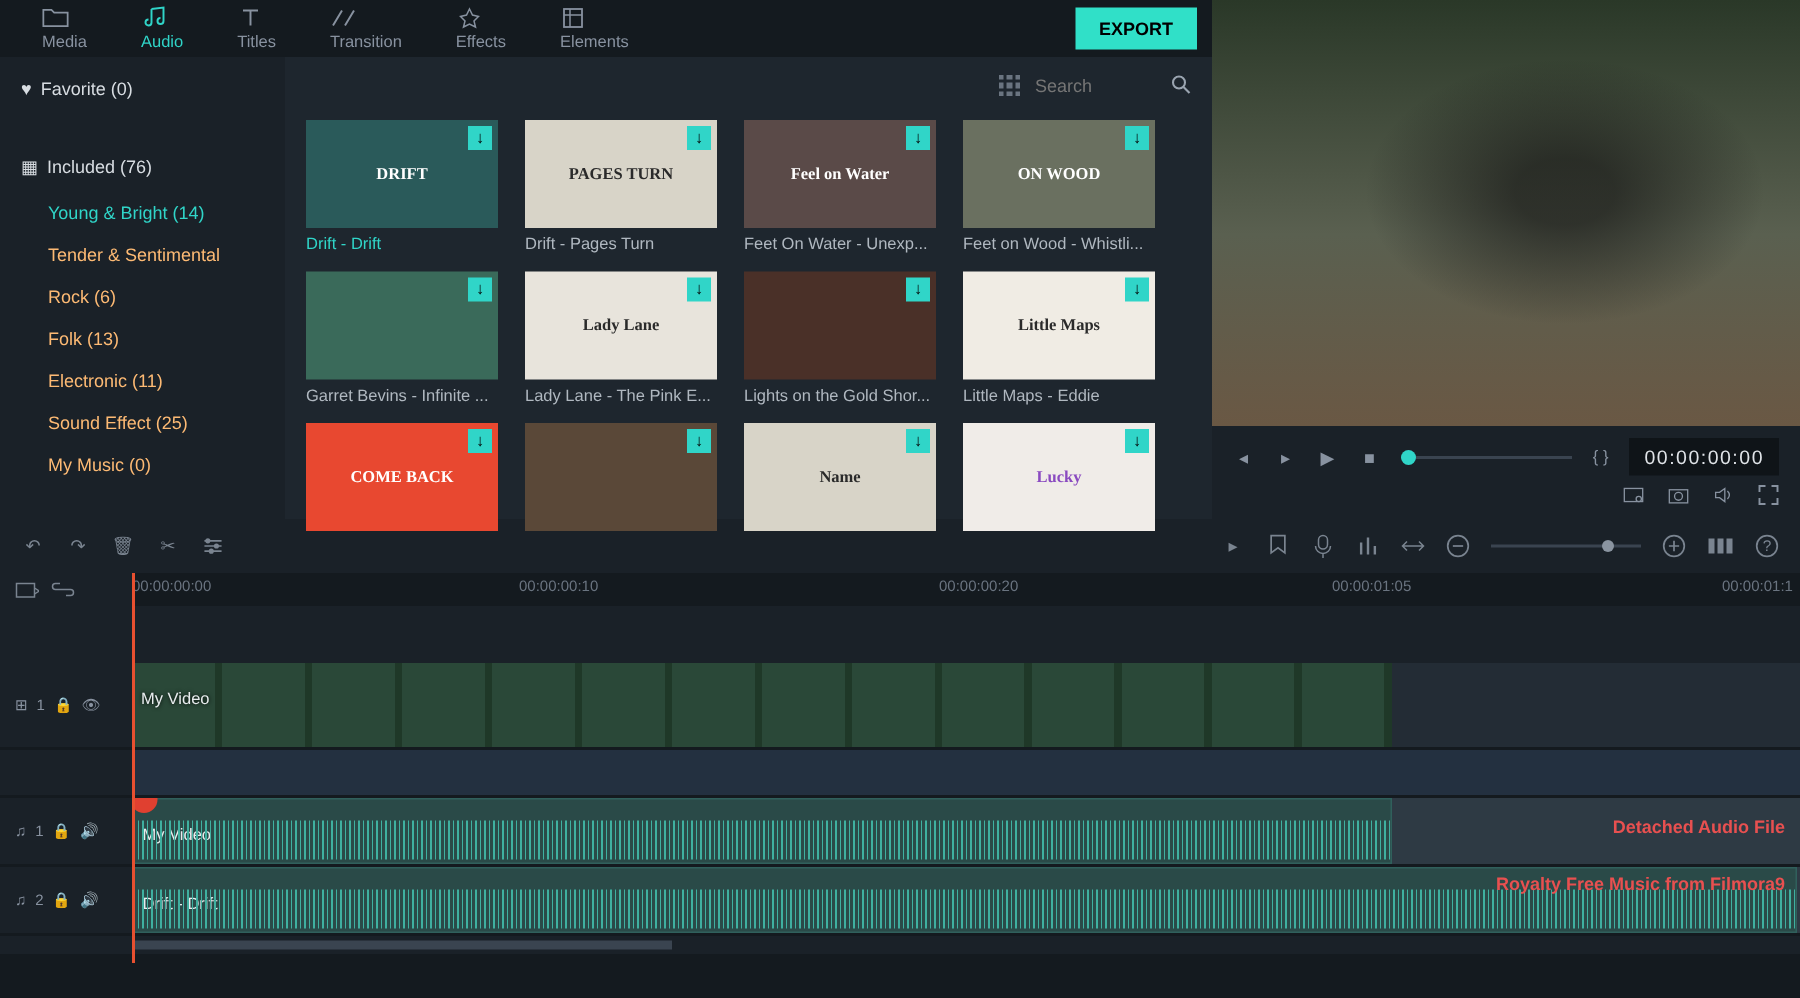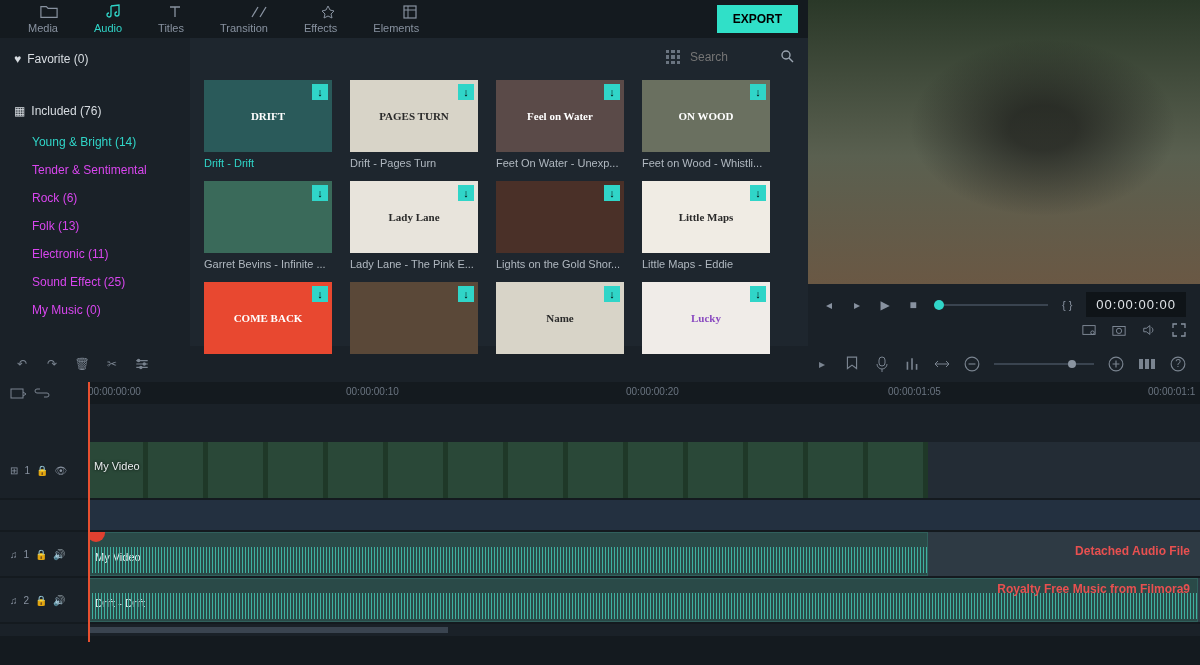--- a/index.html
+++ b/index.html
@@ -1,28 +1,28 @@
 <!DOCTYPE html>
 <html><head>
 <meta charset="utf-8">
 <style>
 *{margin:0;padding:0;box-sizing:border-box;font-family:Arial,Helvetica,sans-serif}
 body{background:#141a1f;color:#b0b8c0;width:1200px;height:665px;overflow:hidden;font-size:12px}
 .top-area{display:flex;height:346px}
 .left-panel{width:808px;background:#1a2128;display:flex;flex-direction:column}
 .top-toolbar{height:42px;background:#141a1f;display:flex;align-items:center;padding:0 10px}
-.tab{display:flex;flex-direction:column;align-items:flex-end;padding:4px 18px;cursor:pointer;color:#8892a0;font-size:11px}
+.tab{display:flex;flex-direction:column;align-items:flex-start;padding:4px 18px;cursor:pointer;color:#8892a0;font-size:11px}
 .tab.active{color:#30d5c8}
 .tab-icon{width:18px;height:16px;margin-bottom:2px;display:flex;align-items:center;justify-content:center}
 .export-btn{margin-left:auto;background:#30e0c8;color:#000;padding:7px 16px;font-weight:bold;font-size:12px;cursor:pointer;border:none}
 .mid{display:flex;flex:1}
 .sidebar{width:190px;background:#1a2128;padding-top:4px}
 .side-row{padding:10px 14px;font-size:12px;color:#b8c0c8}
 .side-head{color:#d8dde2;display:flex;align-items:center;gap:6px}
-.side-item{padding:7px 14px 7px 32px;font-size:12px;color:#d946ef;cursor:pointer}
+.side-item{padding:7px 14px 7px 32px;font-size:12px;color:#fdba74;cursor:pointer}
 .side-item.sel{color:#30d5c8}
 .browser{flex:1;background:#1e262e;display:flex;flex-direction:column}
 .search-bar{height:38px;display:flex;align-items:center;justify-content:flex-end;padding:0 14px;gap:10px}
 .grid-icon{width:14px;height:14px;display:grid;grid-template-columns:1fr 1fr 1fr;gap:2px}
 .grid-icon span{background:#6a7480}
 .search-input{background:transparent;border:none;color:#ffffff;width:80px;font-size:12px}
 .thumbs{flex:1;padding:4px 14px;overflow:hidden}
 .thumb-row{display:flex;gap:18px;margin-bottom:12px}
 .thumb{width:128px}
 .thumb-img{width:128px;height:72px;background:#3a4450;position:relative;display:flex;align-items:center;justify-content:center;font-size:11px;color:#fff;text-align:center;overflow:hidden}

